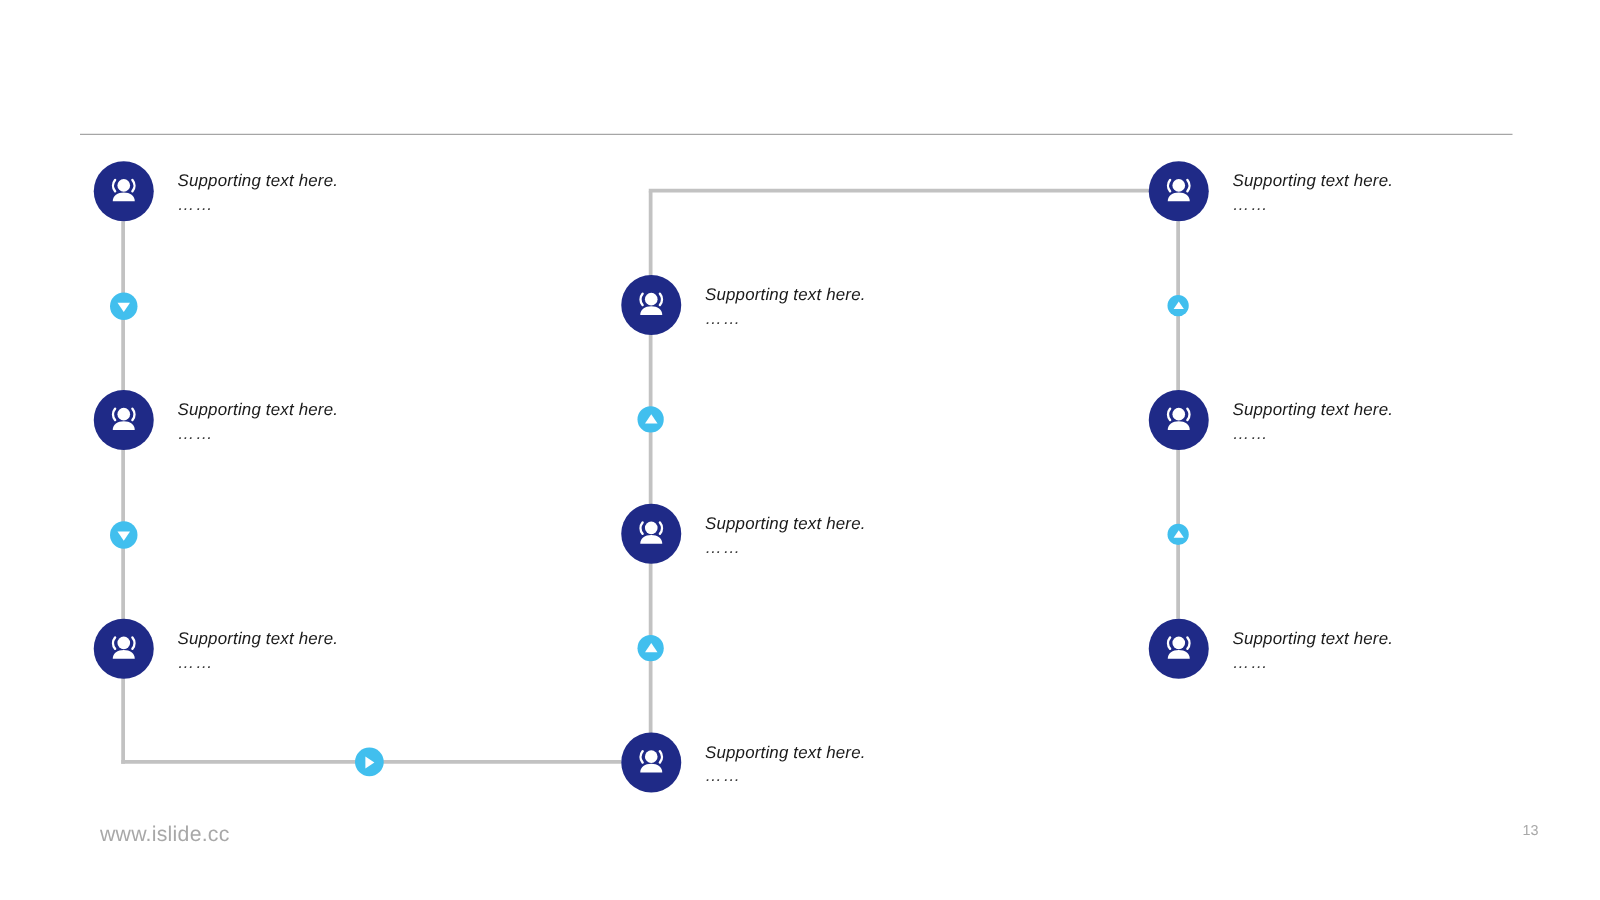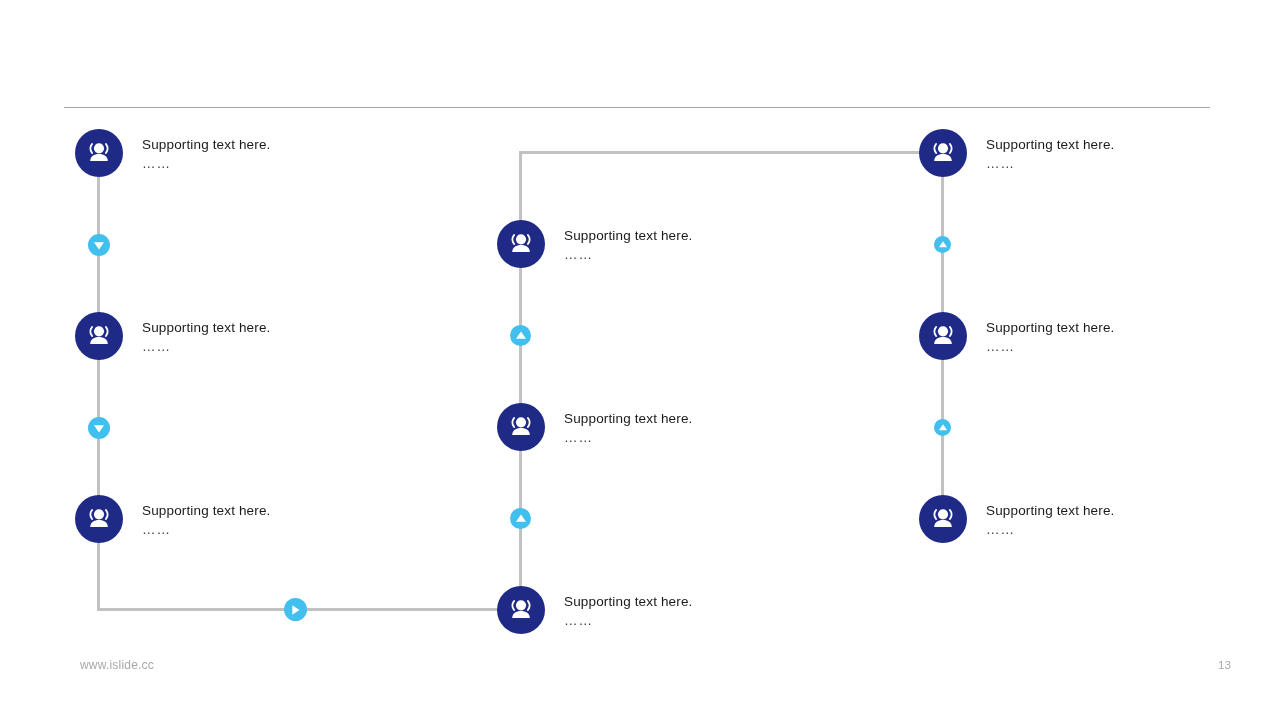--- a/index.html
+++ b/index.html
@@ -49,20 +49,21 @@
     align-items: center;
     justify-content: center;
     box-sizing: border-box;
   }
   .node svg { display: block; }
 
   
   .txt {
     position: absolute;
     white-space: nowrap;
+    font-style: italic;
   }
   .txt .line1 {
     font-size: 13.5px;
     color: #1a1a1a;
     line-height: 18px;
     letter-spacing: 0.15px;
   }
   .txt .line2 {
     font-size: 13.5px;
     color: #3a3a3a;
@@ -84,21 +85,21 @@
   .marker.lg { width: 22px; height: 22px; }
   .marker.md { width: 21px; height: 21px; }
   .marker.sm { width: 17px; height: 17px; }
   .marker.play { width: 23px; height: 23px; }
 
   
   .footer-url {
     position: absolute;
     left: 80px;
     top: 658px;
-    font-size: 12px;
+    font-size: 17px;
     color: #a8a8a8;
     letter-spacing: 0.2px;
   }
   .footer-page {
     position: absolute;
     left: 1218px;
     top: 659px;
     font-size: 11.5px;
     color: #a8a8a8;
   }

